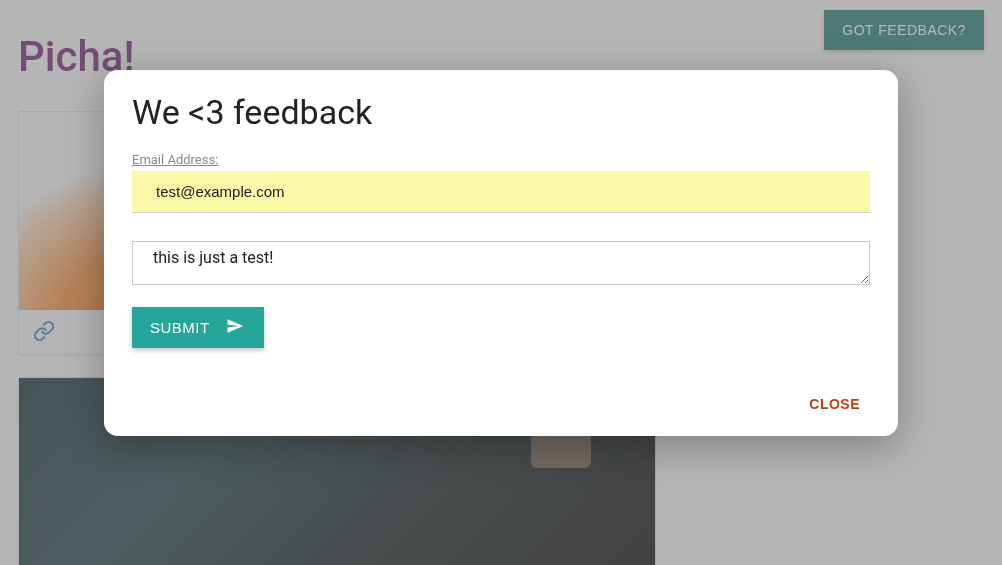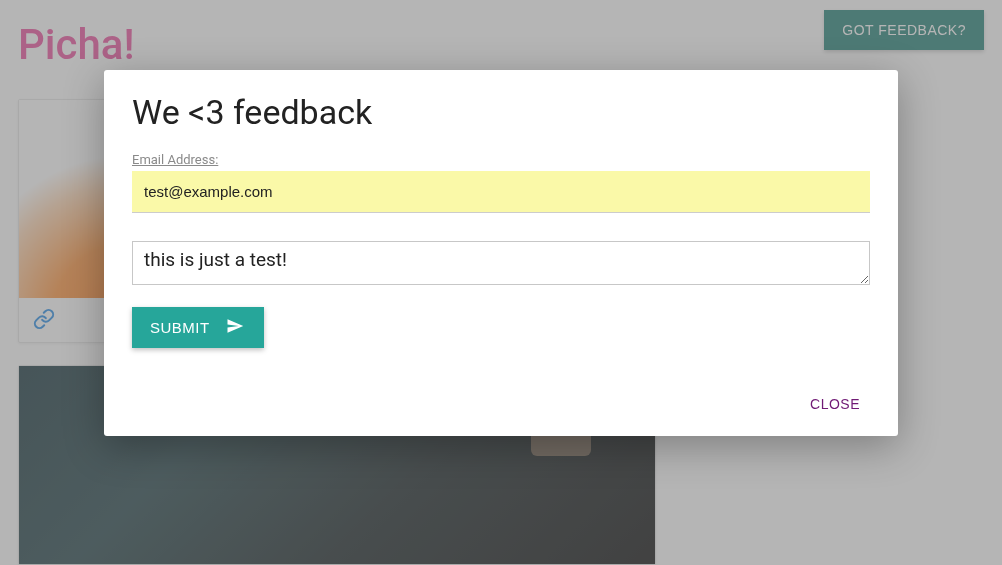--- a/index.html
+++ b/index.html
@@ -18,22 +18,22 @@
   }
   .header {
     display: flex;
     align-items: flex-start;
     justify-content: space-between;
     padding-top: 8px;
   }
   .brand {
     font-size: 42px;
     font-weight: 500;
-    color: #ec4899;
-    margin-top: 12px;
+    color: #701a75;
+    margin-top: 24px;
   }
   .feedback-btn {
     background: #1a7d71;
     color: #fff;
     border: none;
     padding: 12px 18px;
     font-size: 14px;
     font-weight: 500;
     letter-spacing: 0.5px;
     cursor: pointer;
@@ -88,52 +88,52 @@
     inset: 0;
     background: rgba(120,120,120,0.55);
     display: flex;
     align-items: flex-start;
     justify-content: center;
   }
   .modal {
     background: #fff;
     width: 794px;
     margin-top: 70px;
-    border-radius: 3px;
+    border-radius: 14px;
     box-shadow: 0 10px 40px rgba(0,0,0,0.3);
     padding: 22px 28px 16px 28px;
   }
   .modal-title {
     font-size: 34px;
     font-weight: 400;
     color: #222;
     margin-bottom: 20px;
   }
   .field-label {
     font-size: 13px;
     color: #8a8a8a;
     margin-bottom: 4px;
     text-decoration: underline;
   }
   .email-input {
     width: 100%;
     background: #faf9a8;
     border: none;
     border-bottom: 1px solid #ccc;
-    padding: 12px 12px;
+    padding: 12px 24px;
     font-size: 15px;
     color: #222;
     outline: none;
     margin-bottom: 28px;
   }
   .message-area {
     width: 100%;
     border: 1px solid #c7c7c7;
-    padding: 6px 11px;
-    font-size: 19px;
+    padding: 6px 20px;
+    font-size: 16px;
     color: #222;
     font-family: inherit;
     height: 44px;
     resize: both;
     outline: none;
     margin-bottom: 18px;
   }
   .submit-btn {
     background: #26a69a;
     color: #fff;
@@ -151,22 +151,22 @@
   .submit-btn svg { width: 22px; height: 18px; fill: #fff; }
   .modal-actions {
     display: flex;
     justify-content: flex-end;
     margin-top: 40px;
   }
   .close-btn {
     background: none;
     border: none;
     font-size: 14px;
-    font-weight: 400;
-    color: #701a75;
+    font-weight: 700;
+    color: #c2410c;
     letter-spacing: 0.5px;
     padding: 8px 10px;
     cursor: pointer;
   }
 </style>
 </head>
 <body>
 
 <div class="page">
   <div class="header">

